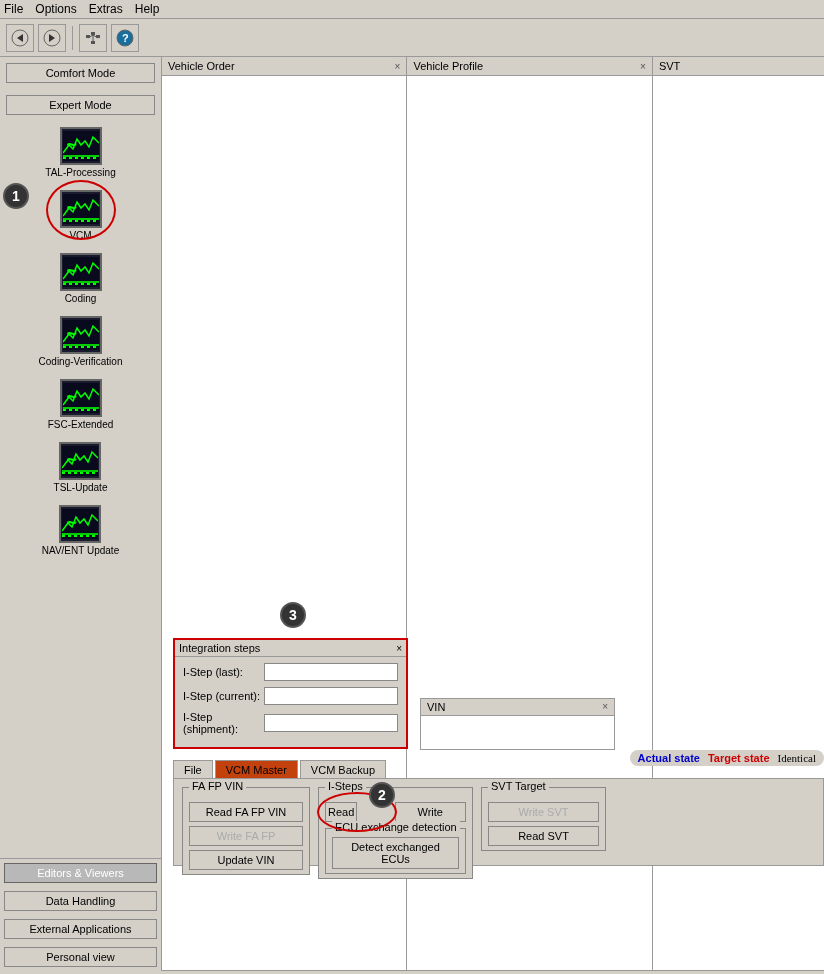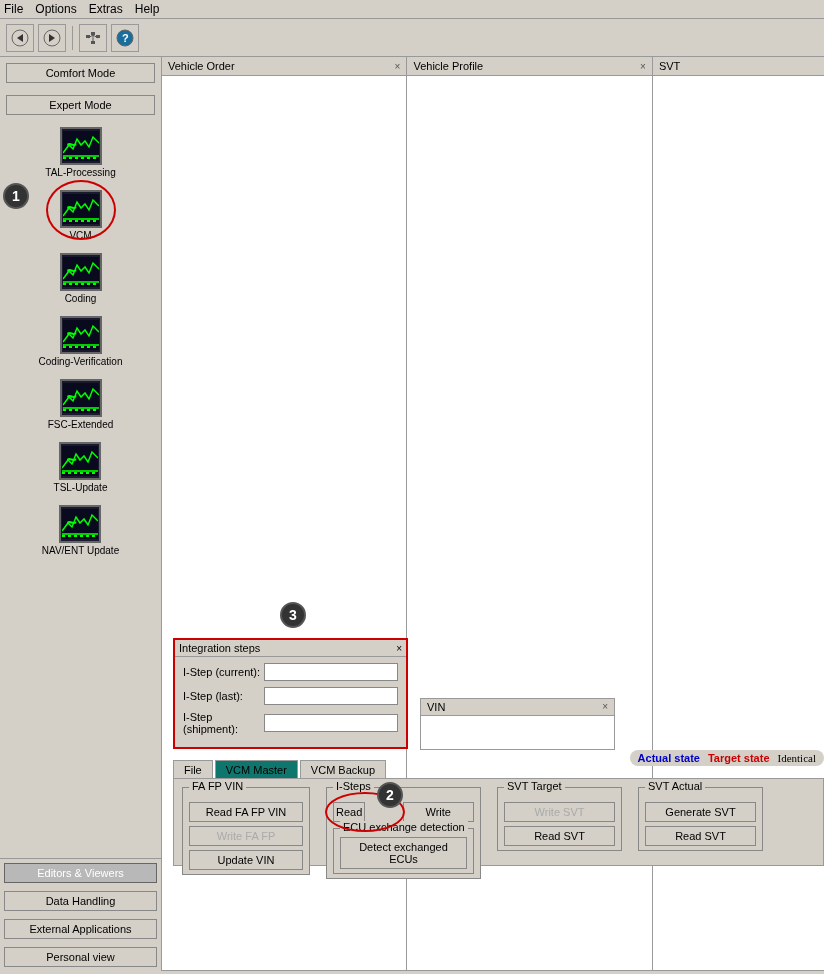--- a/index.html
+++ b/index.html
@@ -313,21 +313,21 @@
     .tab {
       padding: 3px 10px;
       border: 1px solid #999;
       border-bottom: none;
       background: #d4d0c8;
       cursor: pointer;
       font-size: 11px;
       margin-right: 2px;
     }
     .tab.active {
-      background: #0f766e;
+      background: #c2410c;
       border-bottom: 1px solid #f0f0f0;
     }
 
     .group-box {
       border: 1px solid #888;
       padding: 4px 6px;
       position: relative;
       background: #d4d0c8;
     }
     .group-label {
@@ -599,25 +599,25 @@
 
 <div class="step-badge badge-1" style="position:absolute;left:3px;top:183px;width:26px;height:26px;border-radius:50%;background:#333;color:white;font-size:14px;font-weight:bold;display:flex;align-items:center;justify-content:center;border:2px solid #555;z-index:15;">1</div>
 
 <div class="integration-steps">
   <div class="int-steps-header">
     <span>Integration steps</span>
     <span class="int-steps-close">×</span>
   </div>
   <div class="int-steps-body">
     <div class="int-step-row">
+      <span class="int-step-label">I-Step (last):</span>
+      <input class="int-step-input" type="text" value="" style="">
+    </div>
+    <div class="int-step-row">
       <span class="int-step-label">I-Step (current):</span>
-      <input class="int-step-input" type="text" value="" style="">
-    </div>
-    <div class="int-step-row">
-      <span class="int-step-label">I-Step (last):</span>
       <input class="int-step-input" type="text" value="" style="">
     </div>
     <div class="int-step-row">
       <span class="int-step-label">I-Step (shipment):</span>
       <input class="int-step-input" type="text" value="" style="">
     </div>
   </div>
 </div>
 
 <div class="step-badge" style="position:absolute;left:280px;top:602px;width:26px;height:26px;border-radius:50%;background:#333;color:white;font-size:14px;font-weight:bold;display:flex;align-items:center;justify-content:center;border:2px solid #555;z-index:25;">3</div>
@@ -635,21 +635,21 @@
   <span class="state-target">Target state</span>
   <span class="state-identical">Identical</span>
 </div>
 
 <div class="tabs-row" style="position:absolute;left:173px;top:760px;display:flex;">
   <div class="tab">File</div>
   <div class="tab active">VCM Master</div>
   <div class="tab">VCM Backup</div>
 </div>
 
-<div style="position:absolute;left:173px;top:778px;right:0;bottom:108px;background:#d4d0c8;border:1px solid #999;padding:8px;display:flex;gap:16px;align-items:flex-start;">
+<div style="position:absolute;left:173px;top:778px;right:0;bottom:108px;background:#d4d0c8;border:1px solid #999;padding:8px;display:flex;gap:8px;align-items:flex-start;">
 
   <div class="group-box fa-fp-vin" style="width:128px;padding-top:10px;">
     <span class="group-label">FA FP VIN</span>
     <button class="group-btn">Read FA FP VIN</button>
     <button class="group-btn disabled" disabled="">Write FA FP</button>
     <button class="group-btn" style="margin-top:4px;">Update VIN</button>
   </div>
 
   <div class="group-box i-steps-group" style="width:155px;padding-top:10px;">
     <span class="group-label">I-Steps</span>
@@ -669,19 +669,14 @@
       <button class="group-btn" style="margin-top:4px;">Detect exchanged ECUs</button>
     </div>
   </div>
 
   <div class="group-box svt-target-group" style="width:125px;padding-top:10px;">
     <span class="group-label">SVT Target</span>
     <button class="group-btn disabled" disabled="">Write SVT</button>
     <button class="group-btn">Read SVT</button>
   </div>
 
-  <div class="group-box svt-actual-group" style="width:125px;padding-top:10px;">
-    <span class="group-label">SVT Actual</span>
-    <button class="group-btn">Generate SVT</button>
-    <button class="group-btn">Read SVT</button>
-  </div>
 
 </div>
 
 </body></html>

